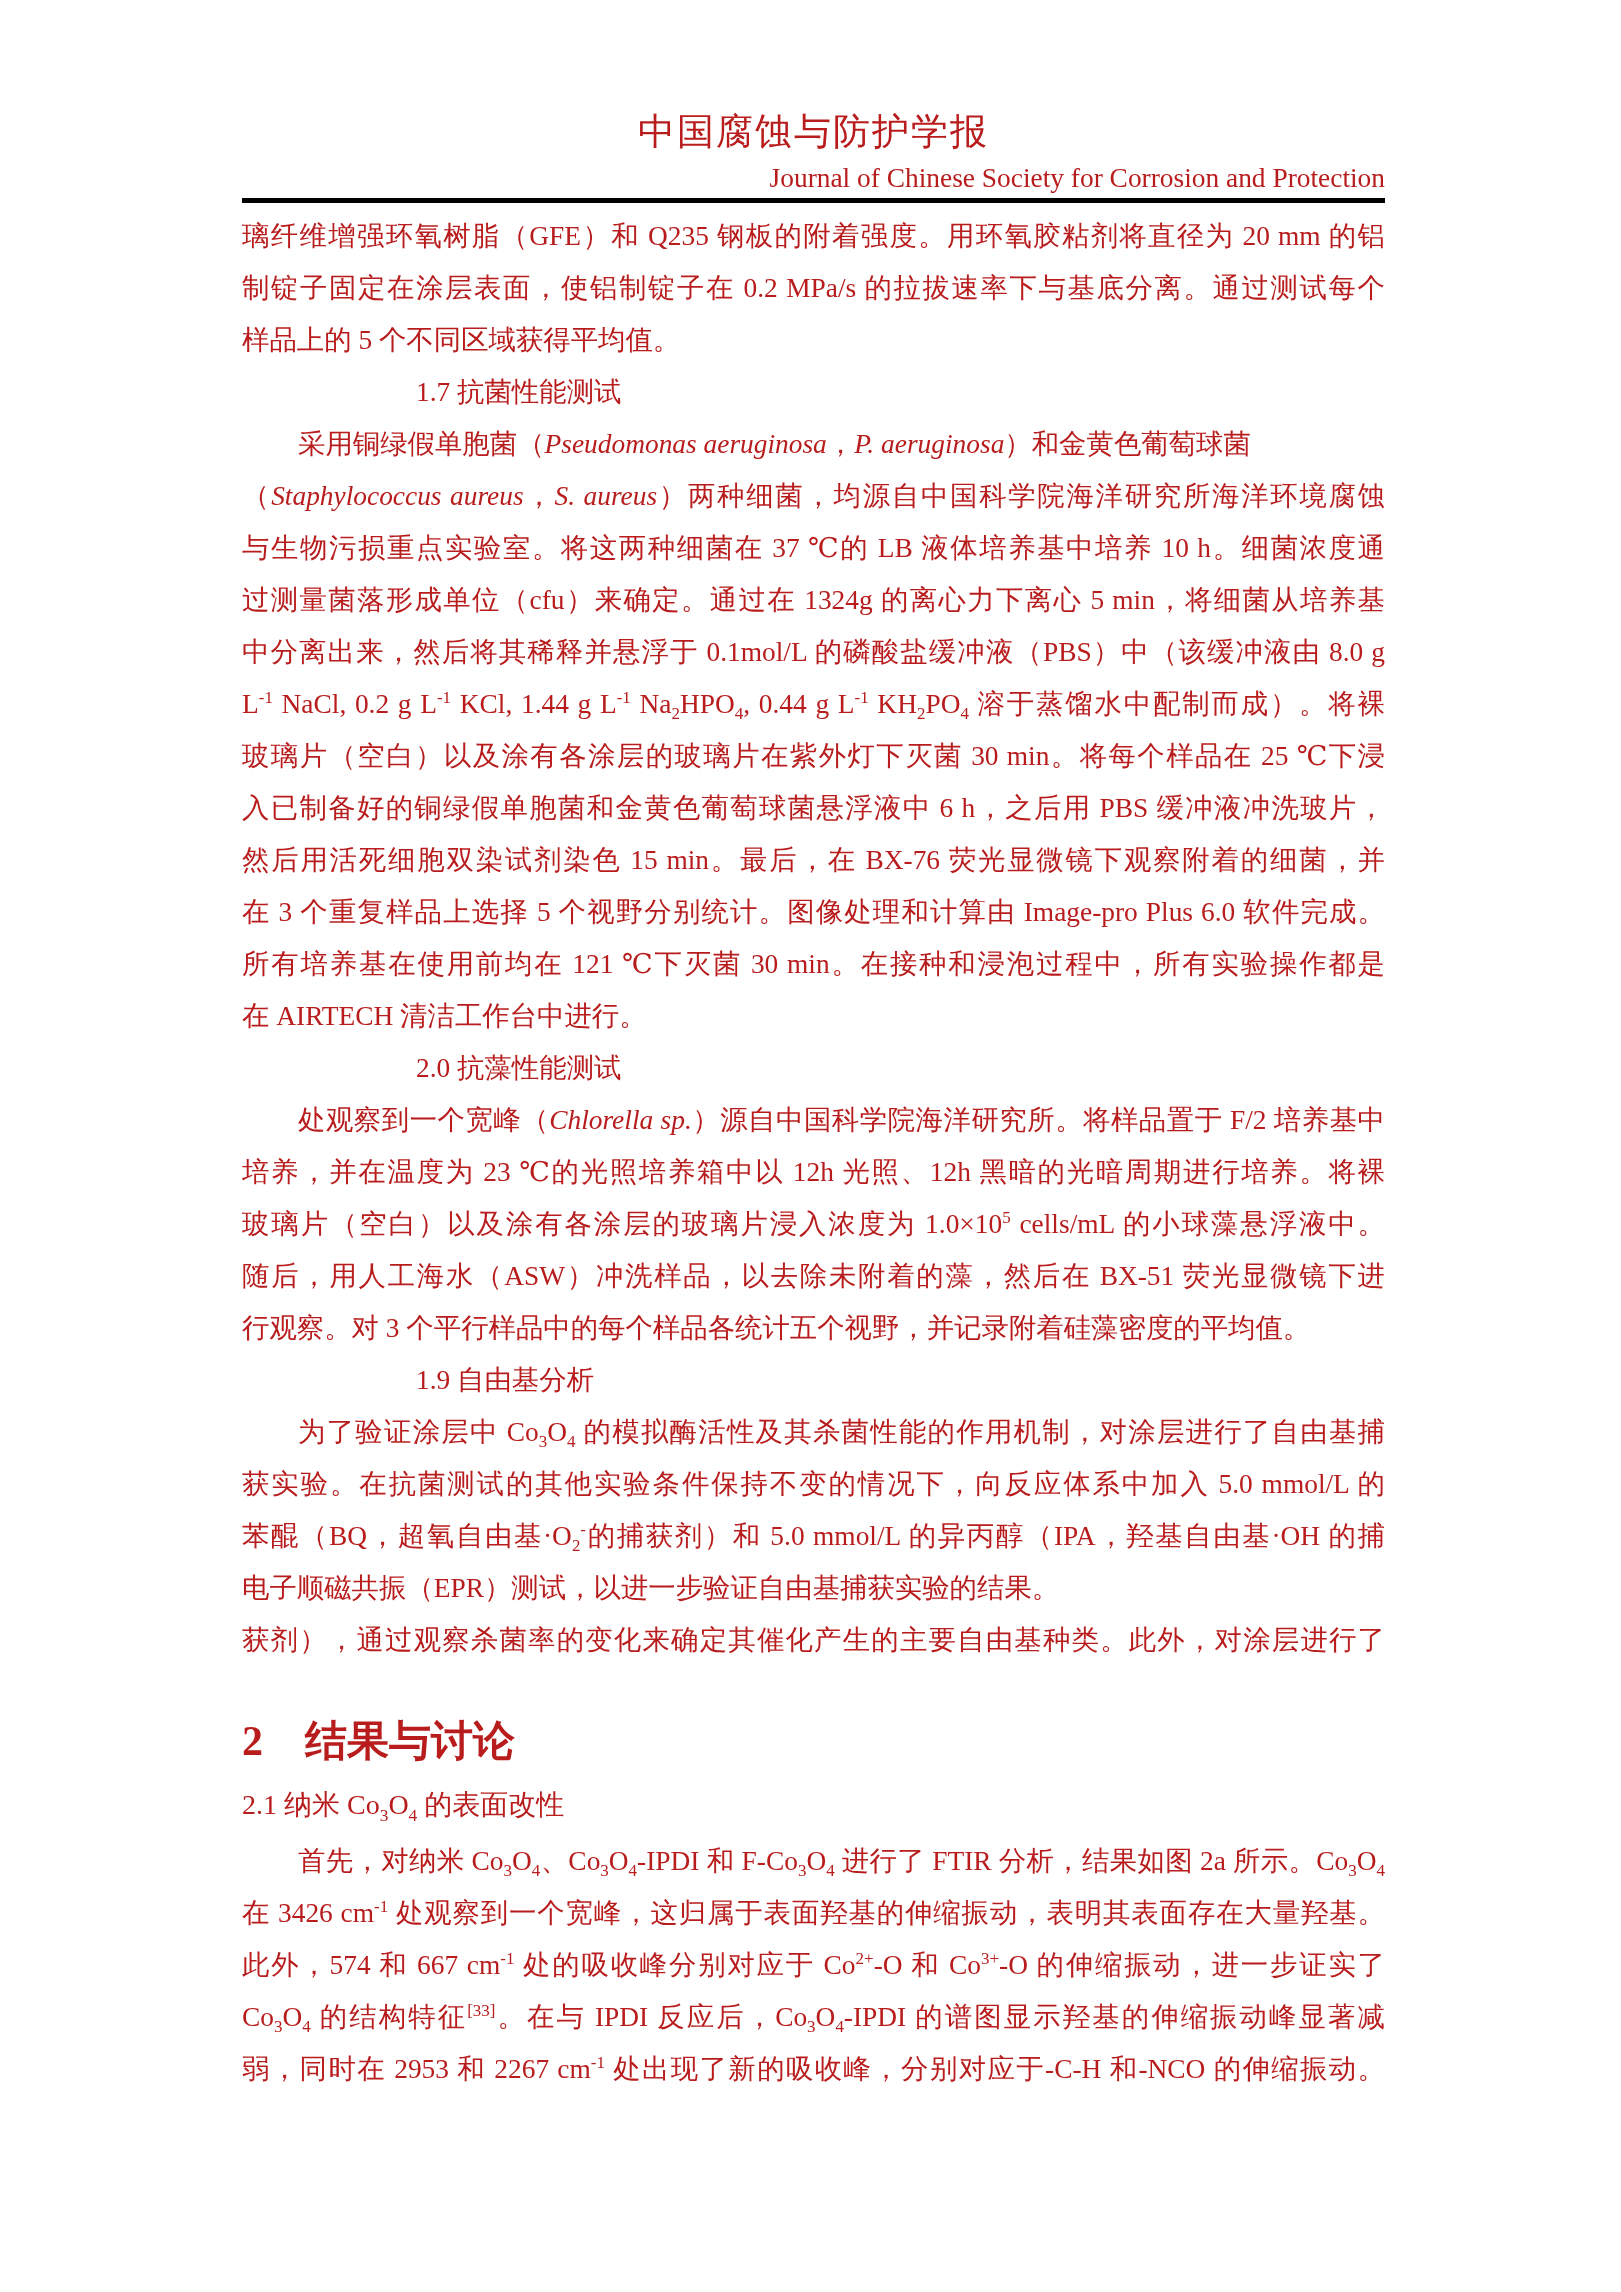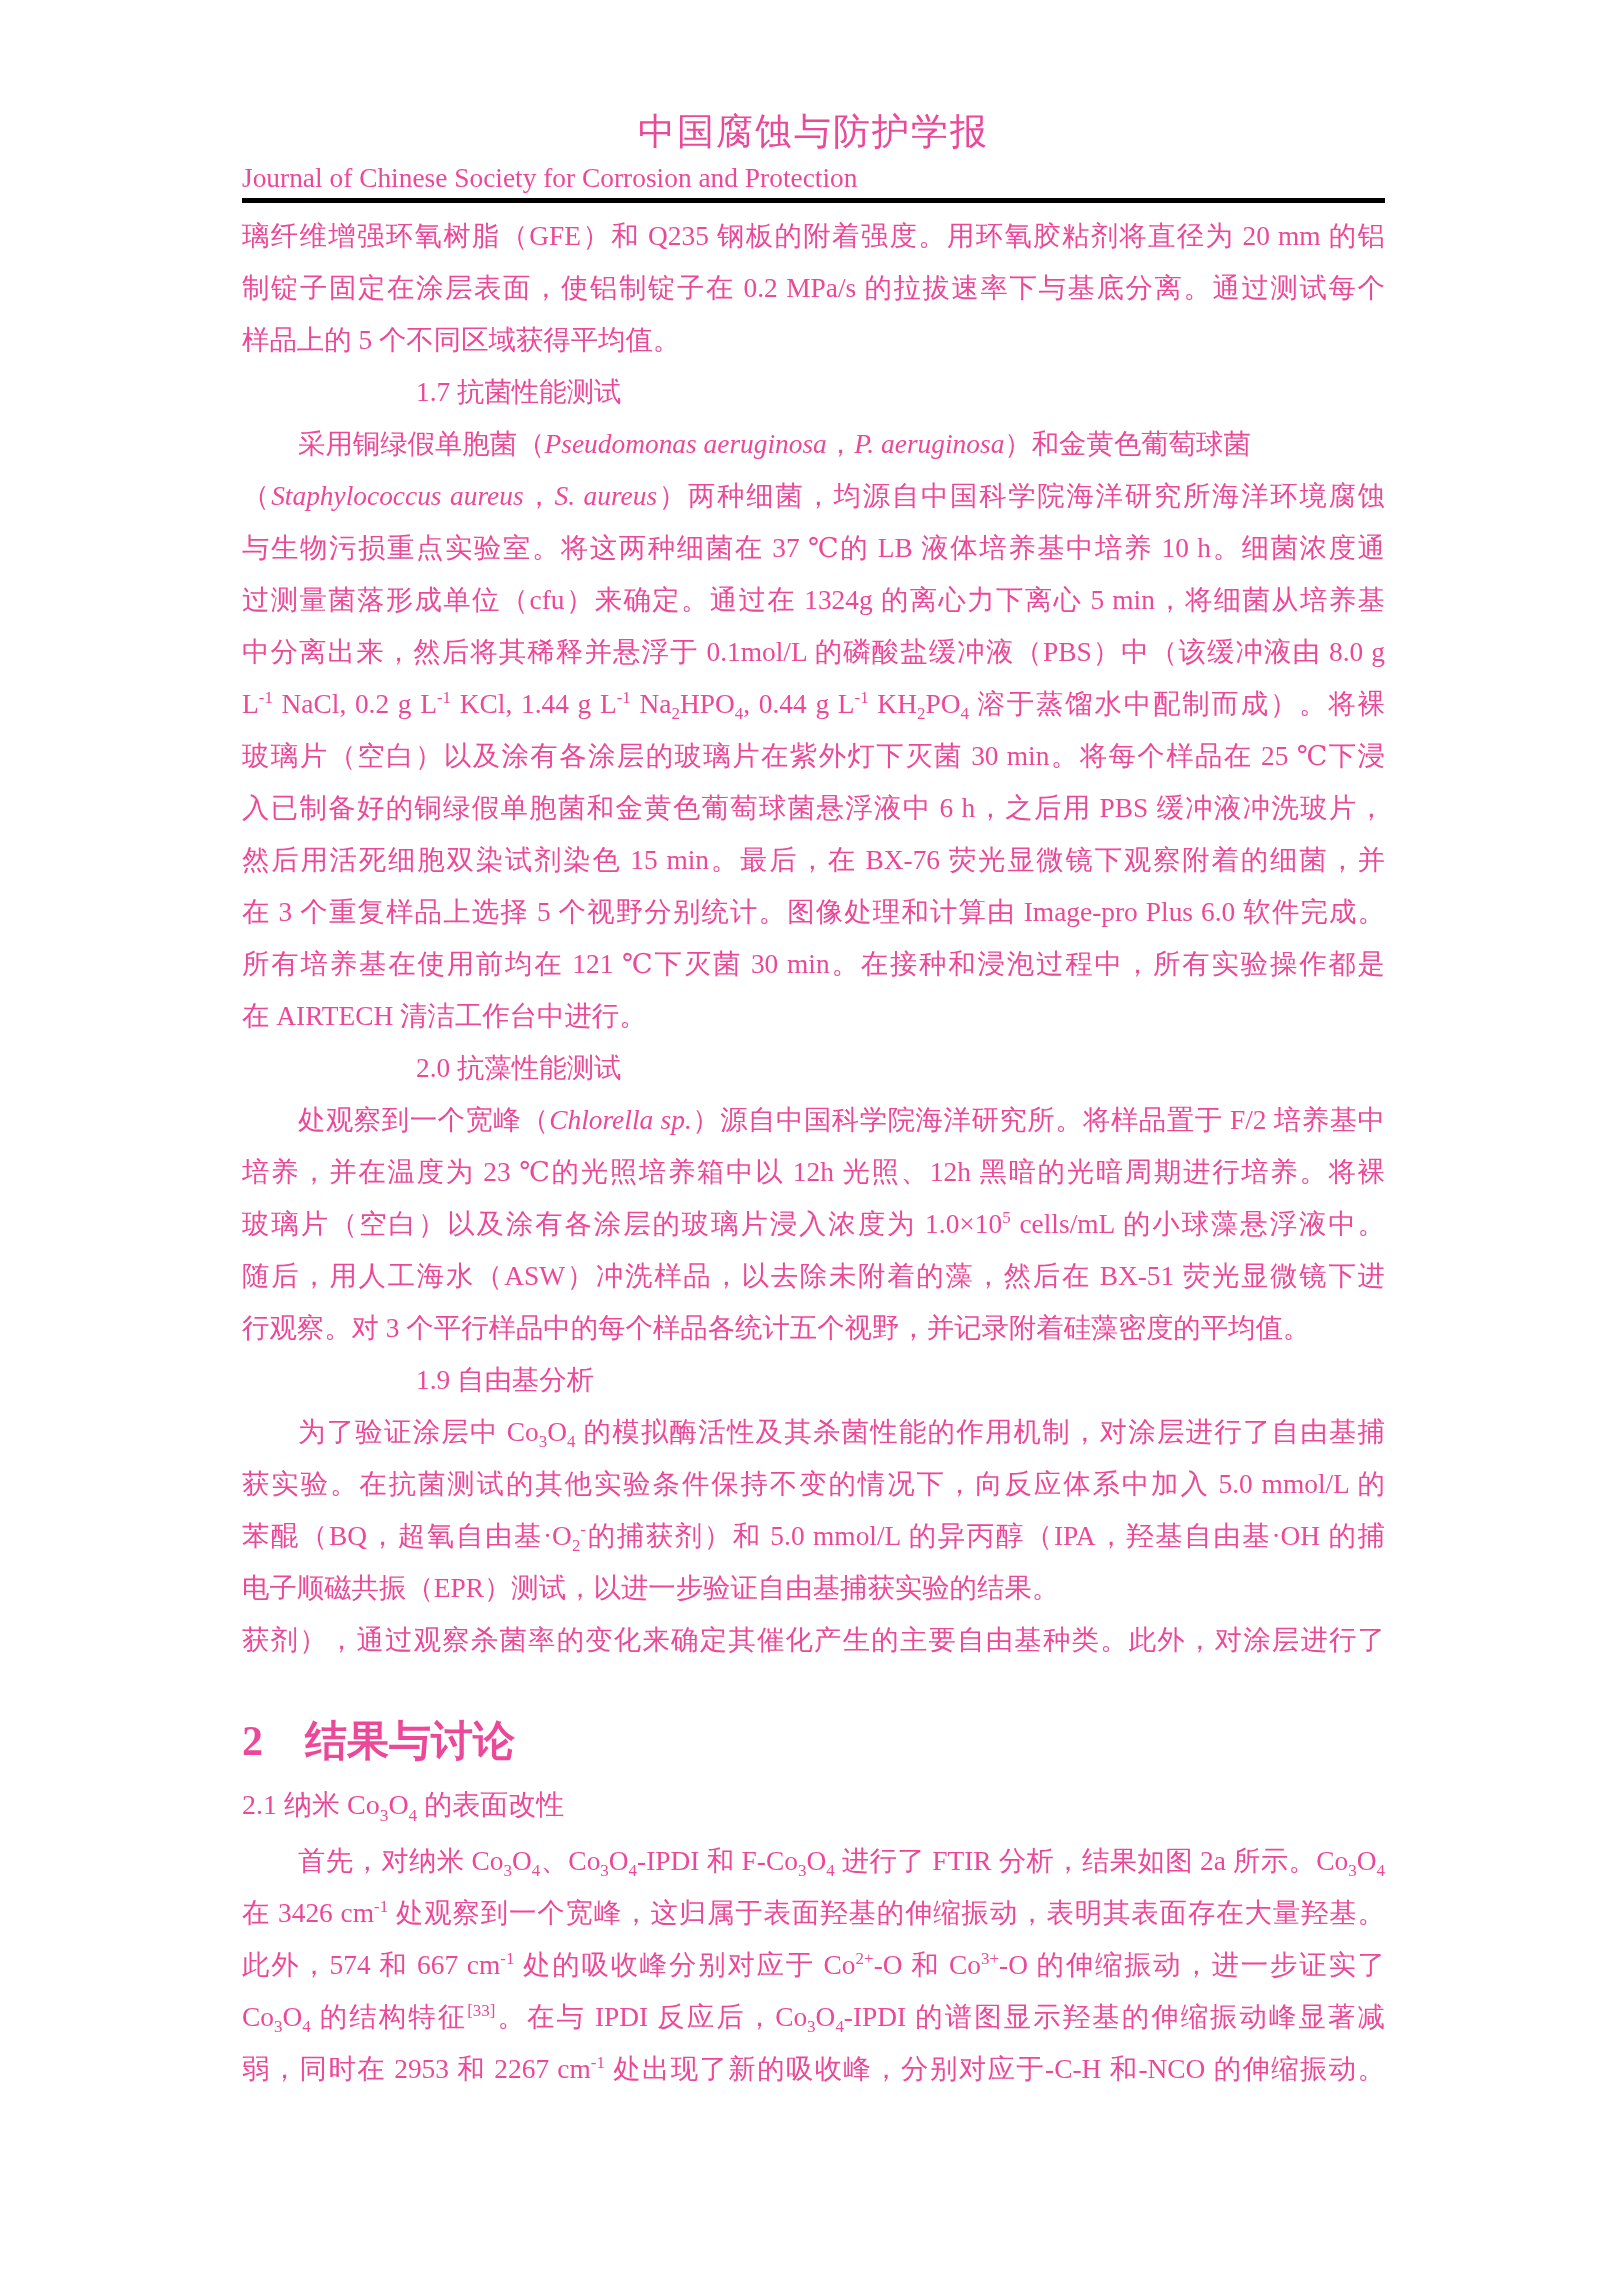--- a/index.html
+++ b/index.html
@@ -2,37 +2,37 @@
 <html><head>
 <meta charset="utf-8">
 <style>
   html, body { margin: 0; padding: 0; background: #e8e8e8; }
   .page {
     position: relative;
     width: 1621px;
     height: 2293px;
     margin: 0 auto;
     background: #ffffff;
-    color: #ec4899;
+    color: #b91c1c;
     font-family: "Liberation Serif", "DejaVu Serif", serif;
     overflow: hidden;
   }
   .hdr-title {
     position: absolute;
     top: 110px; left: 242px; width: 1143px;
     text-align: center;
     font-size: 37px;
     letter-spacing: 2px;
     line-height: 43px;
     white-space: nowrap;
   }
   .hdr-sub {
     position: absolute;
     top: 163px; left: 242px; width: 1143px;
-    text-align: left;
+    text-align: right;
     font-size: 27.4px;
     line-height: 31px;
     white-space: nowrap;
   }
   .divider {
     position: absolute;
     top: 198px; left: 242px; width: 1143px; height: 4.9px;
     background: #000000;
   }
   .body-col {

